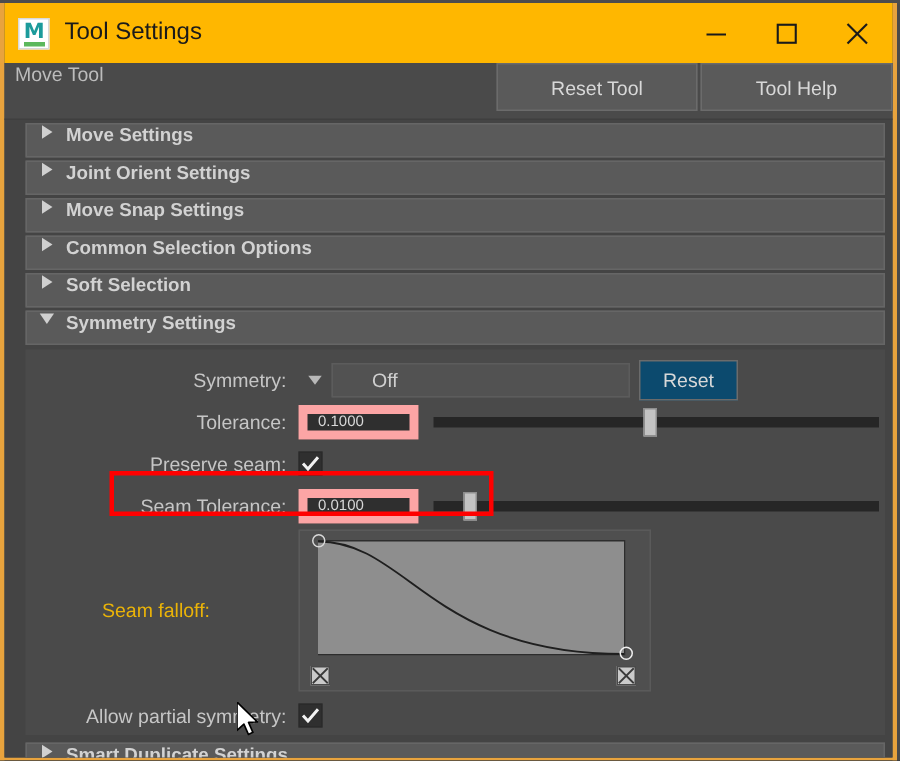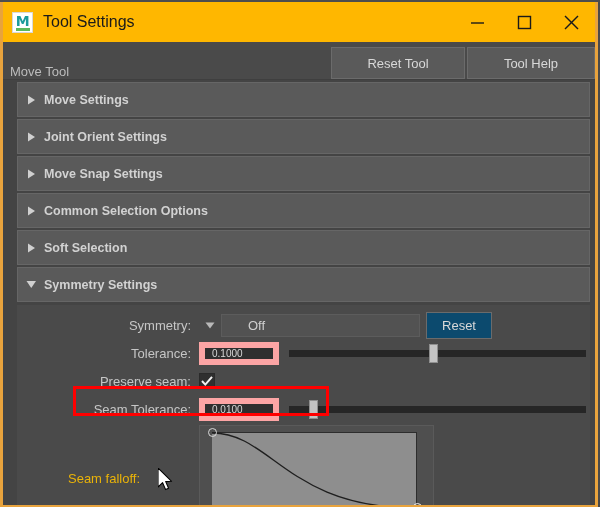--- a/index.html
+++ b/index.html
@@ -78,21 +78,21 @@
     width: 47px; height: 40px;
     display: flex; align-items: center; justify-content: center;
     cursor: default;
   }
   .win-btn svg { display: block; }
 
   
   .toolrow {
     height: 38px;
     background: #4a4a4a;
-    display: flex; align-items: flex-end;
+    display: flex; align-items: flex-start;
     flex: 0 0 auto;
     border-bottom: 1px solid #3f3f3f;
   }
   .toolrow .toolname {
     margin-left: 7px;
     font-size: 13px;
     color: #bcbcbc;
   }
   .toolrow .spacer { flex: 1 1 auto; }
   .tool-btn {
@@ -110,25 +110,25 @@
 
   
   .panel {
     flex: 1 1 auto;
     background: #444444;
     padding: 0;
     overflow: hidden;
     position: relative;
   }
   .acc-header {
-    height: 35px;
+    height: 23px;
     margin: 2px 5px 0 14px;
     background: #5a5a5a;
     border: 1px solid #666666;
-    display: flex; align-items: center;
+    display: flex; align-items: flex-start;
     cursor: default;
   }
   .acc-header .arrow {
     width: 26px;
     display: flex; align-items: center; justify-content: center;
   }
   .acc-header .acc-label {
     font-size: 12.5px;
     font-weight: bold;
     color: #d2d2d2;

